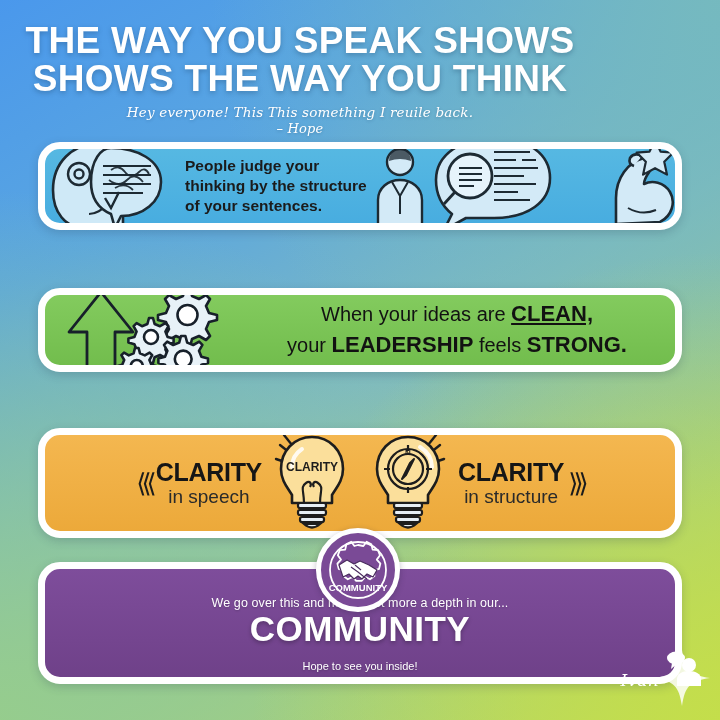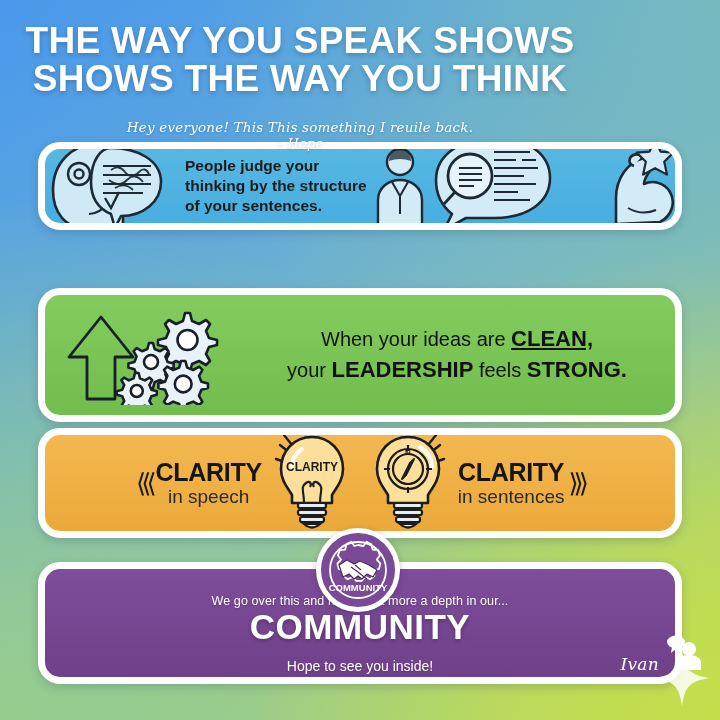--- a/index.html
+++ b/index.html
@@ -38,21 +38,21 @@
   .title-line {
     color: #ffffff;
     font-weight: bold;
     font-size: 37px;
     line-height: 1.02;
     letter-spacing: 0.3px;
     text-shadow: 0 2px 5px rgba(25,60,95,0.35);
     font-family: "Liberation Sans", sans-serif;
   }
   .subtitle {
-    margin-top: 22px;
+    margin-top: 7px;
     color: #ffffff;
     font-size: 13.5px;
     font-style: italic;
     line-height: 1.25;
     letter-spacing: 0.2px;
     font-family: "DejaVu Serif", serif;
     text-shadow: 0 1px 3px rgba(25,60,95,0.3);
   }
   .subtitle .sig-name {
     display: block;
@@ -66,21 +66,21 @@
     width: 644px;
     box-sizing: border-box;
     border: 7px solid #ffffff;
     border-radius: 22px;
     box-shadow: 0 3px 10px rgba(40,60,80,0.22);
     overflow: hidden;
     display: flex;
     align-items: center;
   }
   .panel.blue   { top: 142px; height: 88px; background: linear-gradient(180deg,#56b8e2 0%, #48ade0 100%); }
-  .panel.green  { top: 288px; height: 134px; background: linear-gradient(180deg,#83cb5e 0%, #72bd4d 100%); }
+  .panel.green  { top: 288px; height: 84px; background: linear-gradient(180deg,#83cb5e 0%, #72bd4d 100%); }
   .panel.orange { top: 428px; height: 110px; background: linear-gradient(180deg,#f4b750 0%, #eca93a 100%); }
   .panel.purple { top: 562px; height: 122px; background: linear-gradient(180deg,#7e4d9b 0%, #6f4189 100%); }
 
   
   .p1-left { width: 160px; display:flex; align-items:center; justify-content:center; }
   .p1-text {
     flex: 0 0 auto;
     color: #1b1b1b;
     font-weight: bold;
     font-size: 15.5px;
@@ -125,21 +125,21 @@
   .p4-inner { width:100%; text-align:center; color:#ffffff; padding-top: 22px; box-sizing:border-box; }
   .p4-lead { font-size:12.5px; letter-spacing:0.1px; text-shadow:0 1px 2px rgba(0,0,0,0.22); }
   .p4-big {
     font-size: 35px;
     font-weight: bold;
     letter-spacing: 0.5px;
     line-height: 1.05;
     margin-top: 1px;
     text-shadow: 0 2px 4px rgba(0,0,0,0.28);
   }
-  .p4-tail { font-size:14px; margin-top: 12px; text-shadow:0 1px 2px rgba(0,0,0,0.22); }
+  .p4-tail { font-size:11px; margin-top: 12px; text-shadow:0 1px 2px rgba(0,0,0,0.22); }
 
   
   .badge {
     position:absolute;
     left: 316px;
     top: 528px;
     width: 84px;
     height: 84px;
     border-radius: 50%;
     background: #7a4a96;
@@ -147,21 +147,21 @@
     box-sizing: border-box;
     z-index: 9;
     box-shadow: 0 2px 6px rgba(40,30,60,0.3);
     display:flex; align-items:center; justify-content:center;
   }
 
   
   .ivan-sig {
     position:absolute;
     right: 18px;
-    bottom: 44px;
+    bottom: 28px;
     z-index: 10;
     display:flex;
     align-items:flex-end;
     gap: 3px;
   }
   .ivan-name {
     color:#ffffff;
     font-style: italic;
     font-family: "DejaVu Serif", serif;
     font-size: 17px;
@@ -364,21 +364,21 @@
             <rect x="32" y="72" width="28" height="5" rx="2"></rect>
             <rect x="32" y="79" width="28" height="5" rx="2"></rect>
             <rect x="34" y="86" width="24" height="5" rx="2"></rect>
             <path d="M38 93 q8 7 16 0 Z"></path>
           </g>
         </svg>
       </span>
 
       <div class="clarity-block">
         <div class="clarity-main">CLARITY</div>
-        <div class="clarity-sub">in sentences</div>
+        <div class="clarity-sub">in structure</div>
       </div>
 
       <span class="chev">⟩⟩⟩</span>
     </div>
   </div>
 
   <div class="panel purple">
     <div class="p4-inner">
       <div class="p4-lead">We go over this and more a lot more a depth in our...</div>
       <div class="p4-big">COMMUNITY</div>

